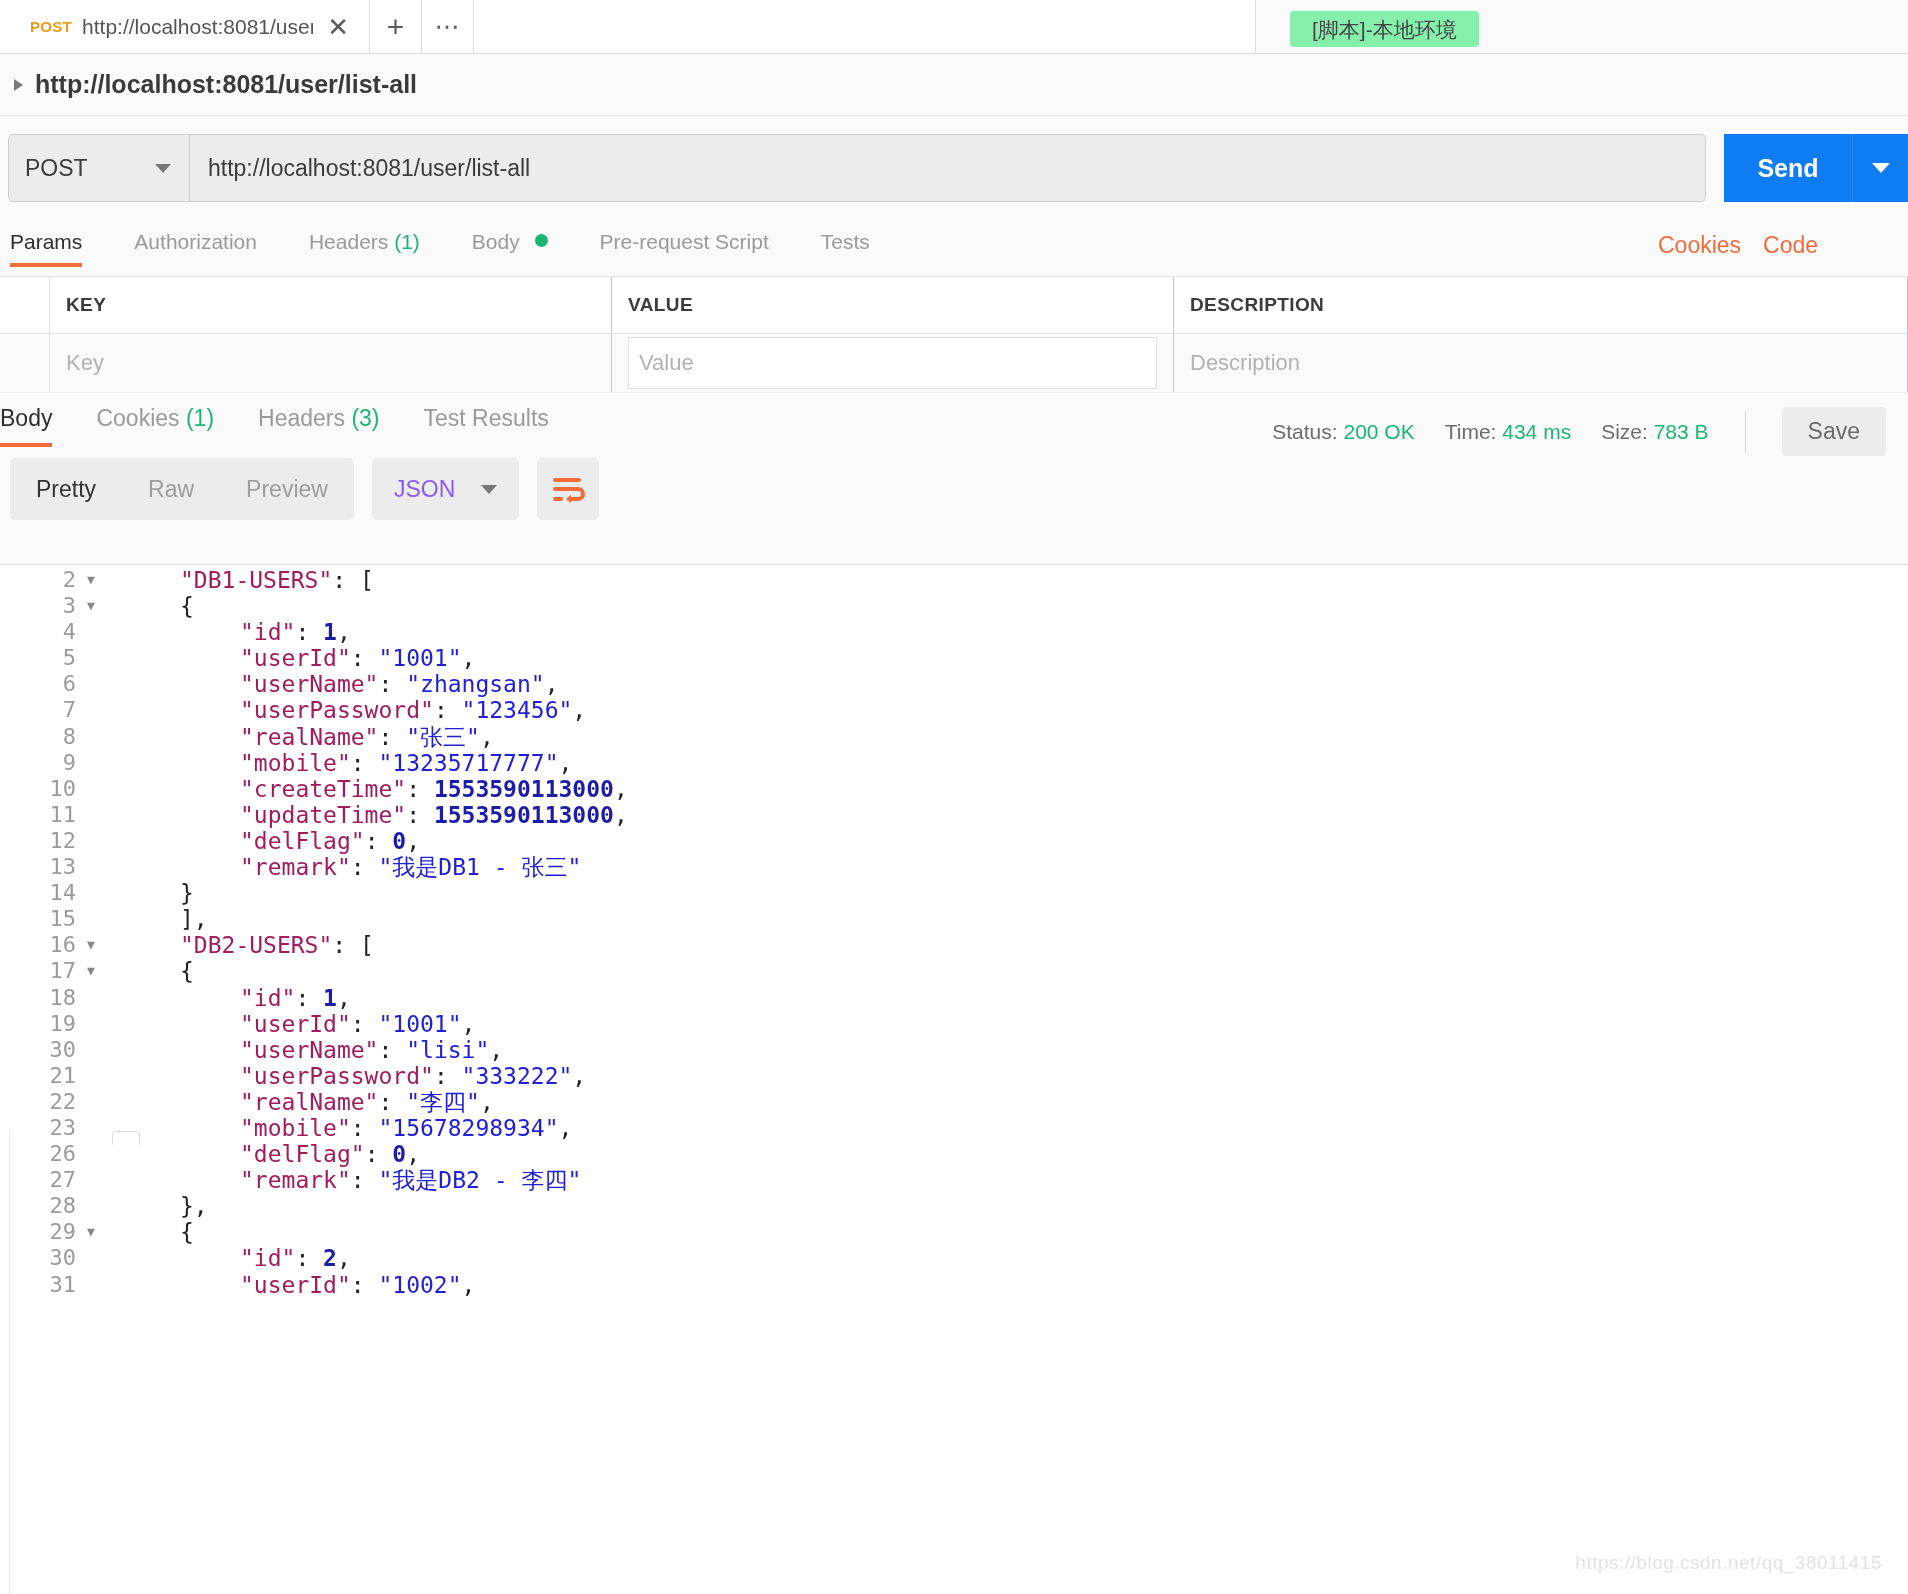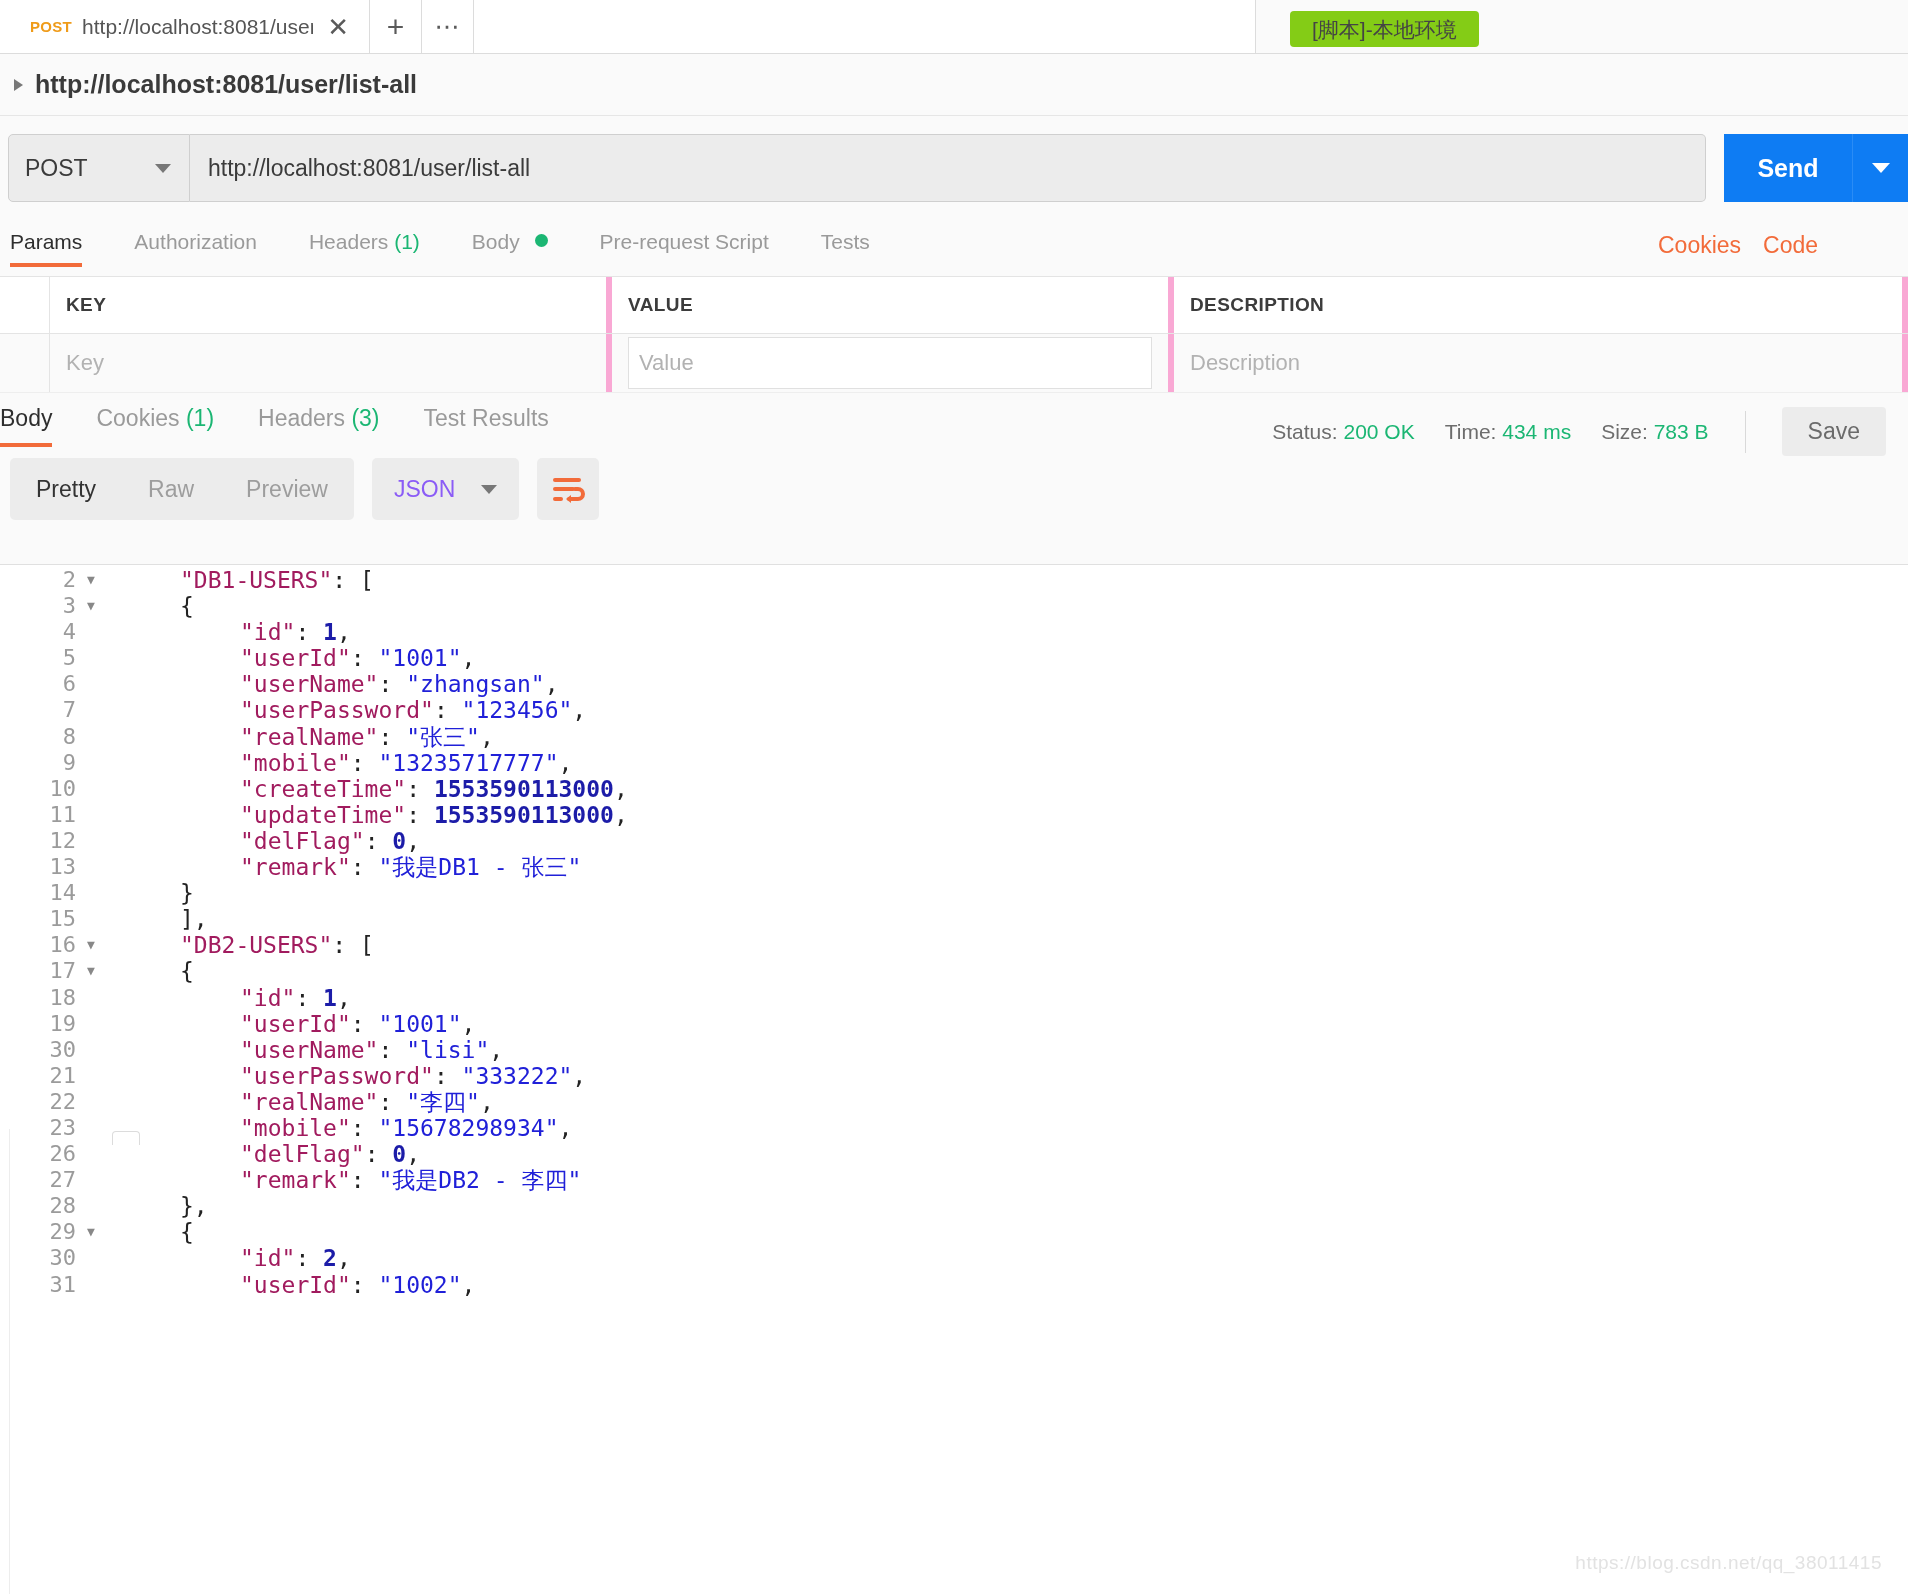--- a/index.html
+++ b/index.html
@@ -38,21 +38,21 @@
     border-right: 1px solid #dcdcdc; background: #fff;
     font-size: 30px; color: #5a5a5a; font-weight: 300; cursor: pointer;
   }
   .tab-btn.dots { font-size: 25px; letter-spacing: 1px; }
   .tabstrip-fill { flex: 1; background: #fff; border-right: 1px solid #dcdcdc; }
   .env-zone {
     width: 652px; background: #fafafa; display: flex; align-items: flex-end;
     padding: 0 32px 6px 34px;
   }
   .env-select {
-    background: #84cc16; border-radius: 4px; padding: 9px 22px 10px 22px;
+    background: #86efac; border-radius: 4px; padding: 9px 22px 10px 22px;
     font-size: 21px; color: #444; white-space: nowrap;
     overflow: hidden; height: 36px; line-height: 20px;
   }
 
   
   .crumbbar {
     position: absolute; top: 54px; left: 0; width: 1908px; height: 62px;
     background: #fafafa; display: flex; align-items: center; padding-left: 14px;
     border-bottom: 1px solid #e6e6e6;
   }
@@ -128,21 +128,21 @@
 
   
   .ptable { position: absolute; top: 276px; left: 0; width: 1908px; }
   .prow { display: flex; width: 1908px; }
   .prow.head { height: 58px; background: #fff; border-top: 1px solid #e4e4e4; border-bottom: 1px solid #e4e4e4; }
   .prow.body { height: 58px; background: #fafafa; }
   .pgutter { width: 50px; border-right: 1px solid #e4e4e4; background: #fff; }
   .prow.body .pgutter { background: #fafafa; border-right: 1px solid #e4e4e4; }
   .pcell {
     display: flex; align-items: center; padding: 0 16px;
-    border-right: 6px solid #f9a8d4; font-size: 19px;
+    border-right: 1px solid #f9a8d4; font-size: 19px;
   }
   .pcell.k { width: 562px; }
   .pcell.v { width: 562px; }
   .pcell.d { flex: 1; }
   .prow.head .pcell { font-weight: bold; color: #3c3c3c; letter-spacing: .4px; font-size: 19px; }
   .pinput {
     width: 100%; height: 44px; border: none; background: transparent;
     font-size: 22px; color: #333; outline: none;
     font-family: "Liberation Sans", sans-serif;
   }

